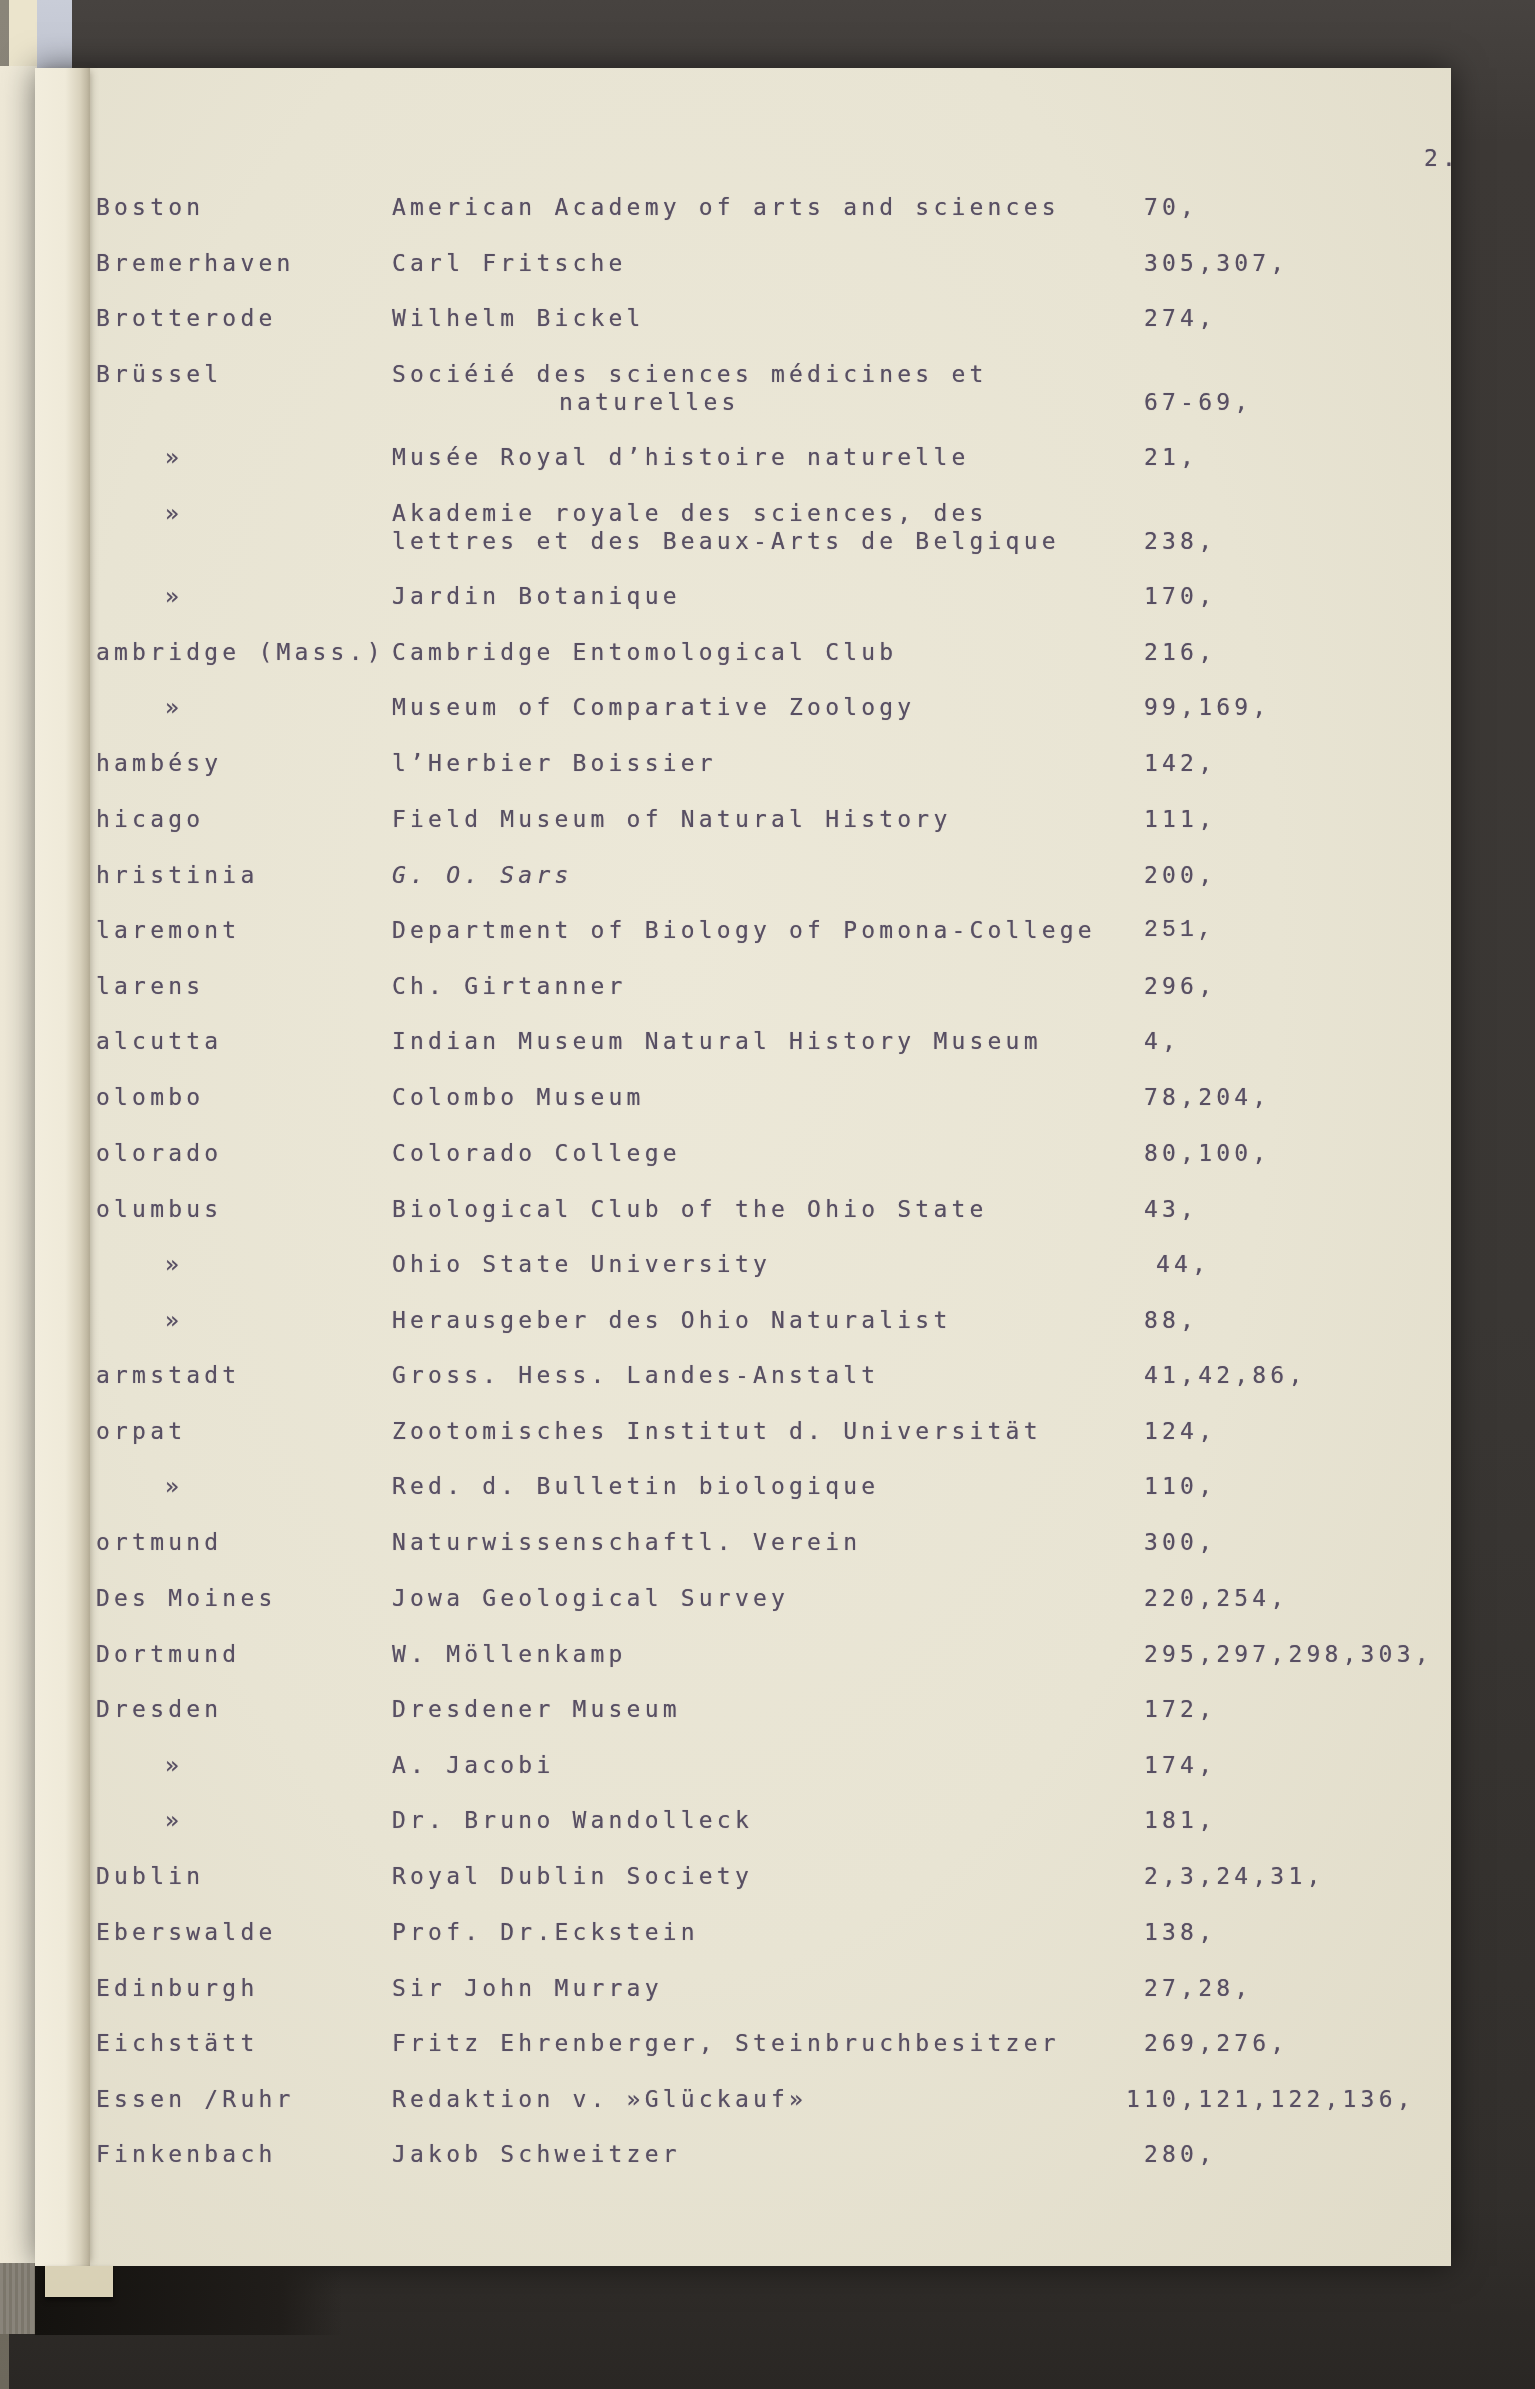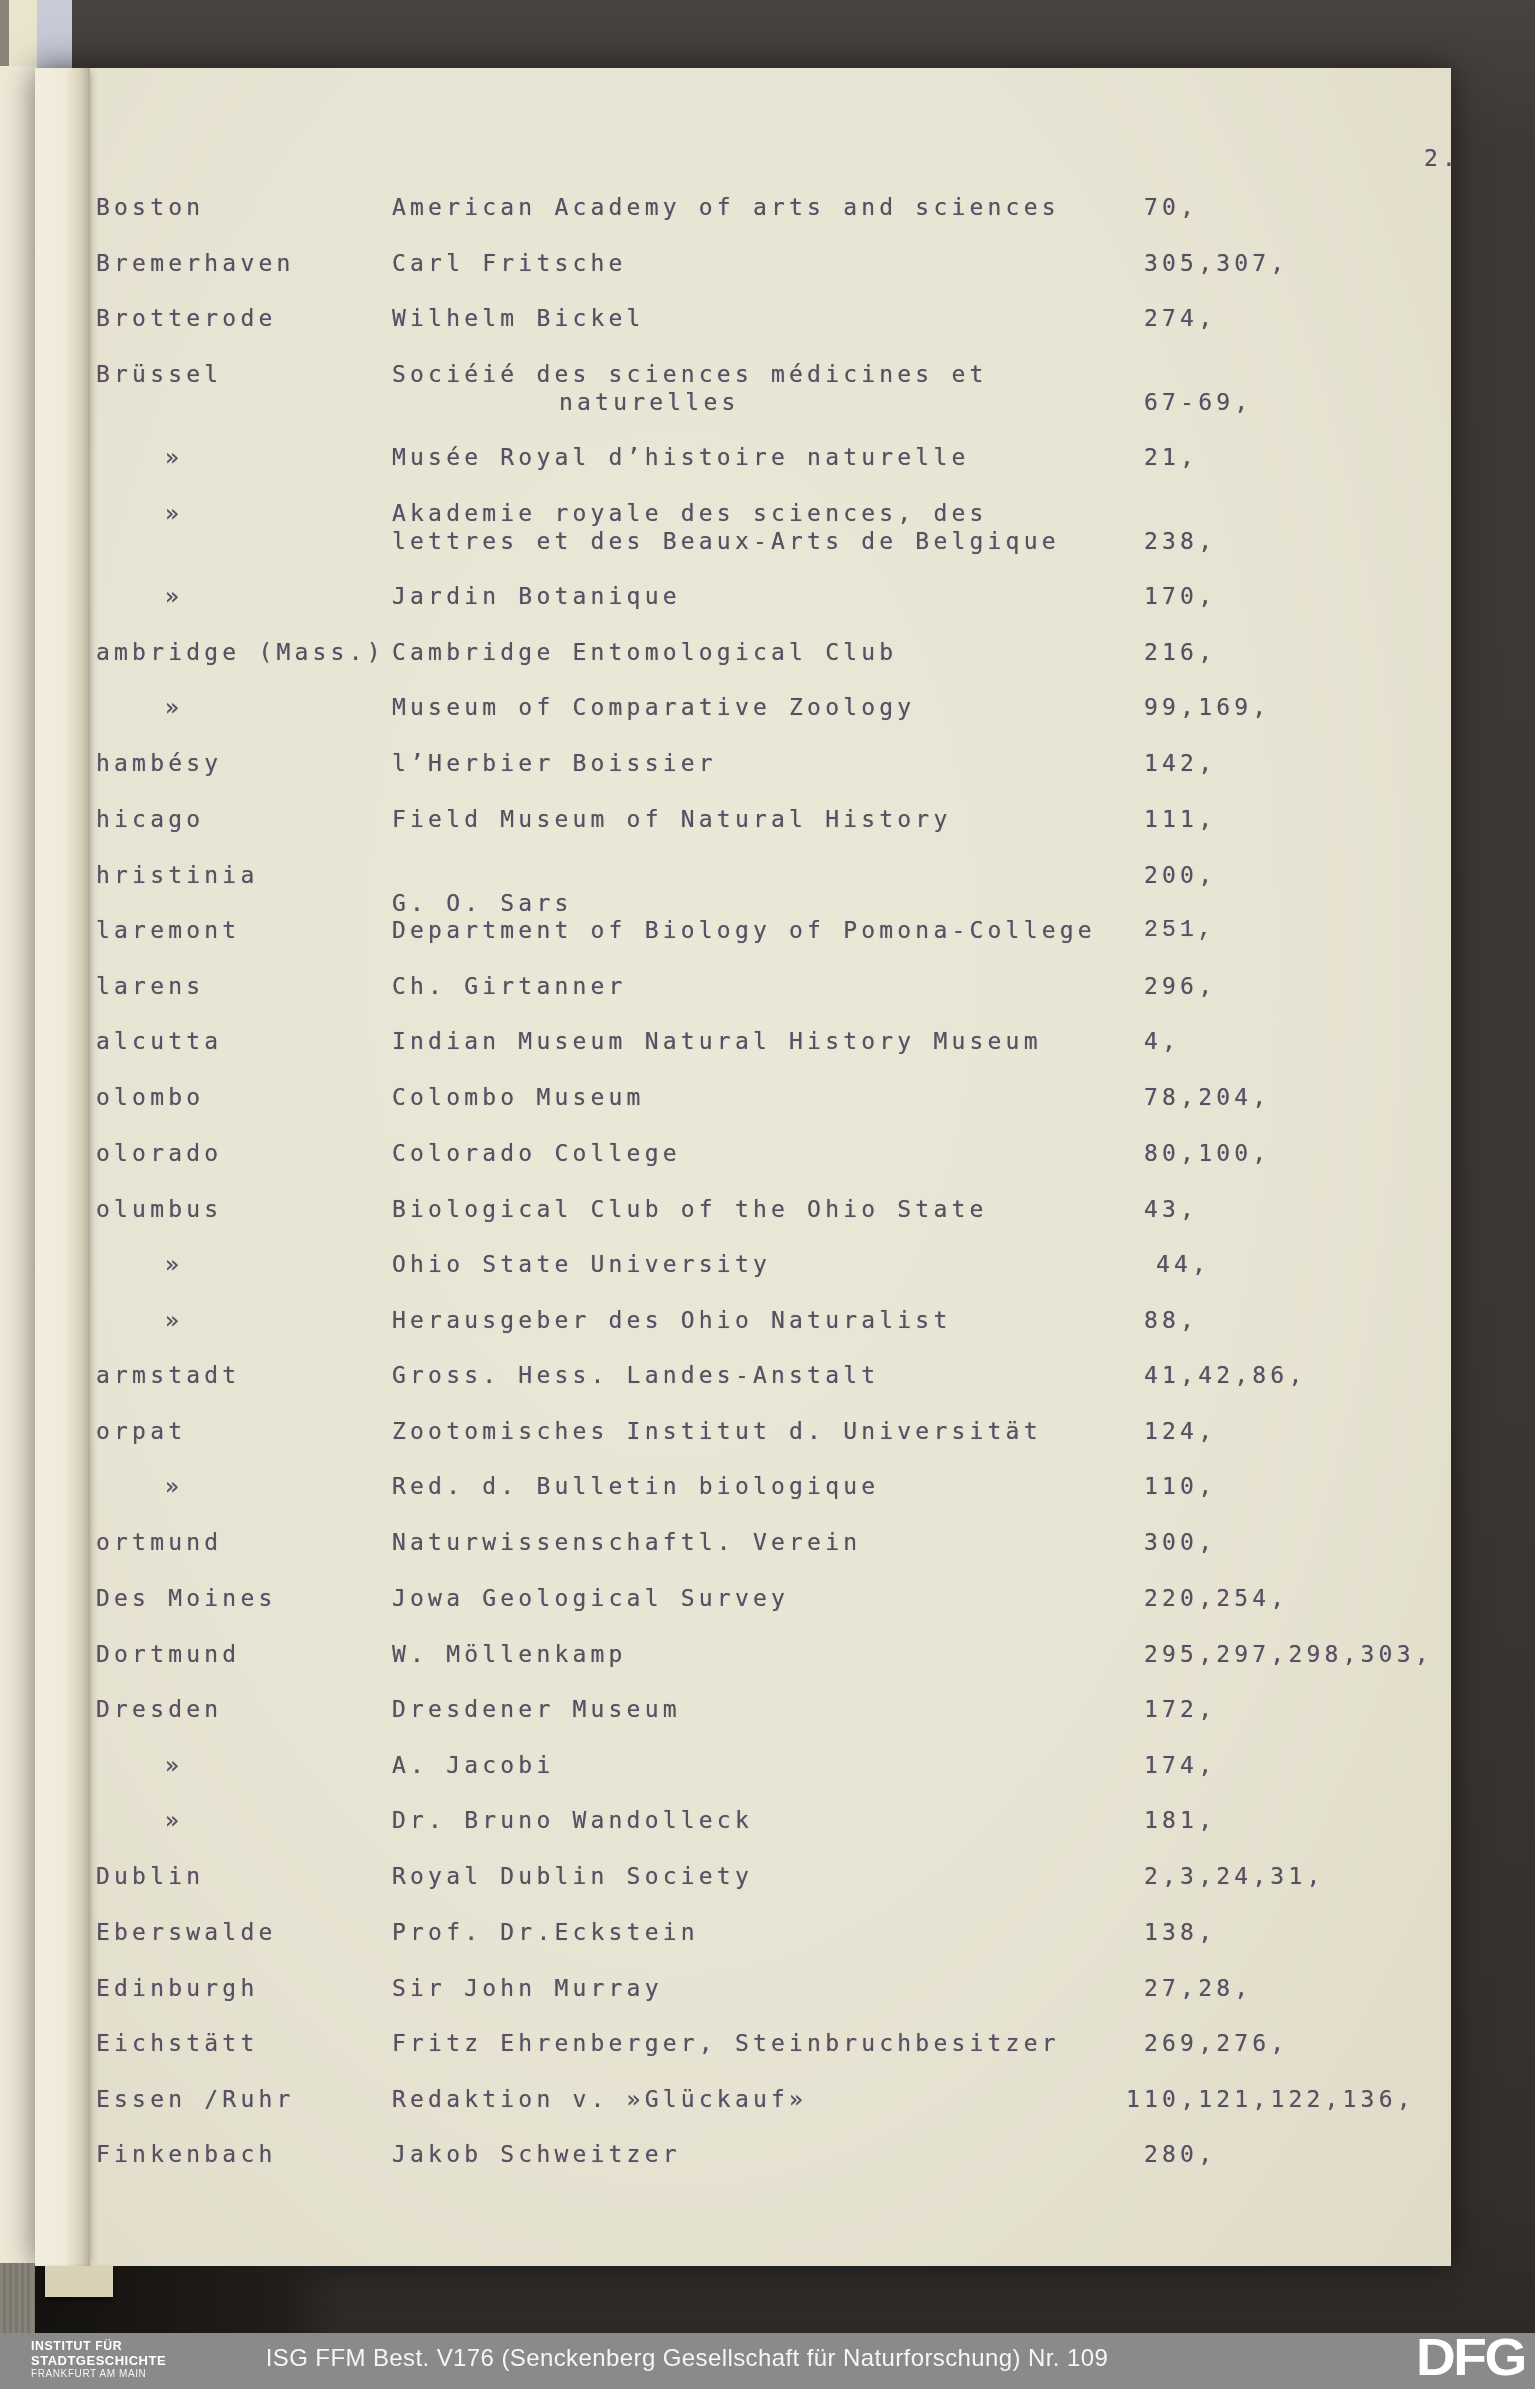--- a/index.html
+++ b/index.html
@@ -87,21 +87,21 @@
         <span class="txt ditto" style="left: 130px; top: 626px;">»</span>
         <span class="txt" style="left: 357px; top: 626px;">Museum of Comparative Zoology</span>
         <span class="txt" style="left: 1109px; top: 626px;">99,169,</span>
         <span class="txt" style="left: 61px; top: 682px;">hambésy</span>
         <span class="txt" style="left: 357px; top: 682px;">l’Herbier Boissier</span>
         <span class="txt" style="left: 1109px; top: 682px;">142,</span>
         <span class="txt" style="left: 61px; top: 738px;">hicago</span>
         <span class="txt" style="left: 357px; top: 738px;">Field Museum of Natural History</span>
         <span class="txt" style="left: 1109px; top: 738px;">111,</span>
         <span class="txt" style="left: 61px; top: 794px;">hristinia</span>
-        <span class="txt" style="left: 357px; top: 822px;">G. O. Sars</span>
+        <span class="txt" style="left: 357px; top: 794px; font-style: italic;">G. O. Sars</span>
         <span class="txt" style="left: 1109px; top: 794px;">200,</span>
         <span class="txt" style="left: 61px; top: 849px;">laremont</span>
         <span class="txt" style="left: 357px; top: 849px;">Department of Biology of Pomona-College</span>
         <span class="txt" style="left: 1109px; top: 849px; font-family: Liberation Mono, monospace;">251,</span>
         <span class="txt" style="left: 61px; top: 905px;">larens</span>
         <span class="txt" style="left: 357px; top: 905px;">Ch. Girtanner</span>
         <span class="txt" style="left: 1109px; top: 905px;">296,</span>
         <span class="txt" style="left: 61px; top: 960px;">alcutta</span>
         <span class="txt" style="left: 357px; top: 960px;">Indian Museum Natural History Museum</span>
         <span class="txt" style="left: 1109px; top: 960px;">4,</span>
@@ -165,23 +165,14 @@
         <span class="txt" style="left: 61px; top: 2073px;">Finkenbach</span>
         <span class="txt" style="left: 357px; top: 2073px;">Jakob Schweitzer</span>
         <span class="txt" style="left: 1109px; top: 2073px;">280,</span>
       </div>
   </div>
 
   <div class="bind-dark"></div>
   <div class="bind-fabric"></div>
   <div class="bind-tape"></div>
 
-  <div id="bar">
-    <div class="inst-block">
-      <div class="inst-l1">INSTITUT FÜR</div>
-      <div class="inst-l2">STADTGESCHICHTE</div>
-      <div class="inst-l3">FRANKFURT AM MAIN</div>
-    </div>
-    <div class="caption">ISG FFM Best. V176 (Senckenberg Gesellschaft für Naturforschung) Nr. 109</div>
-    <div class="dfg">DFG</div>
-  </div>
 </div>
 
 
 </body></html>

